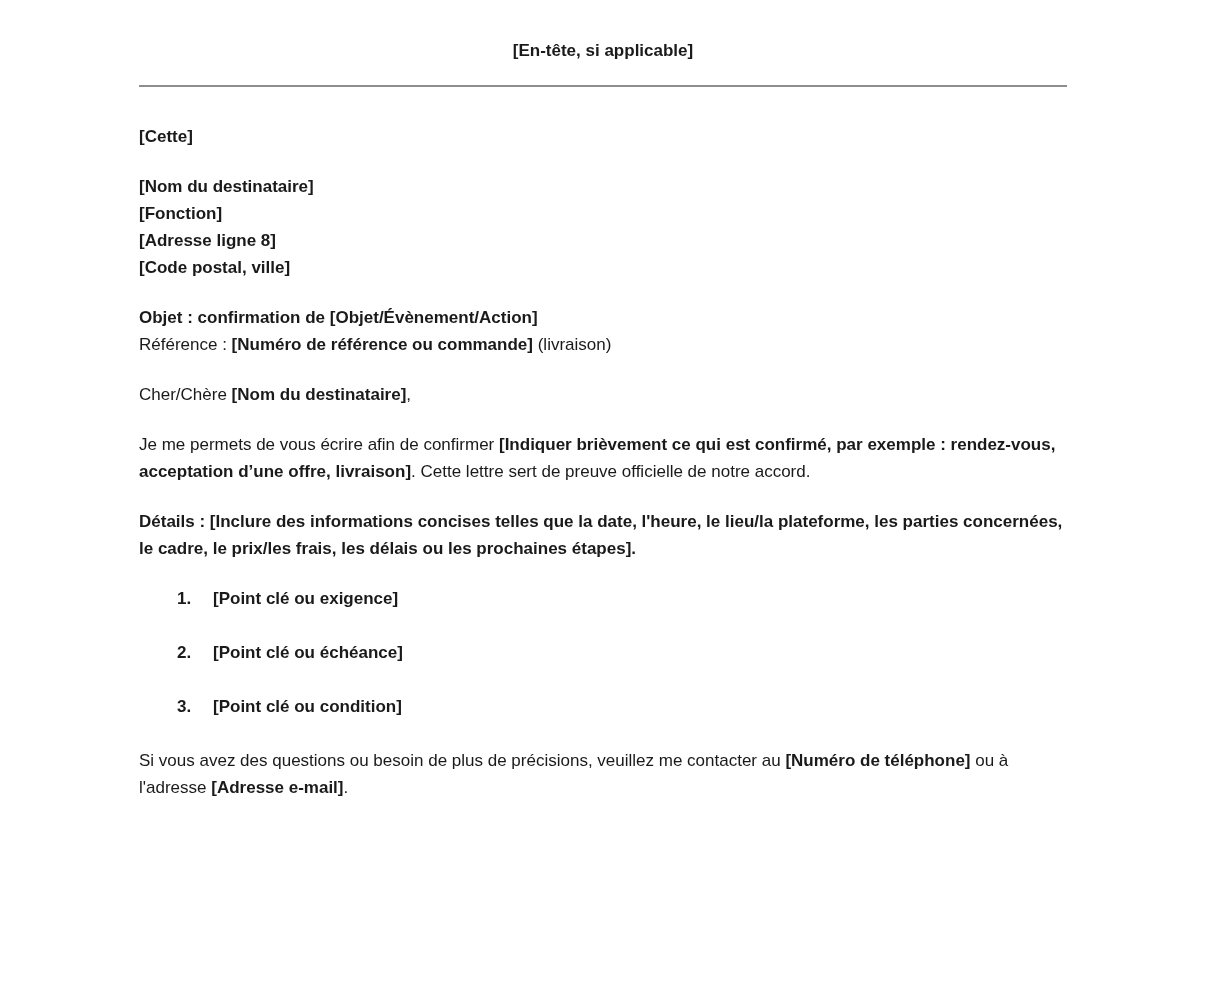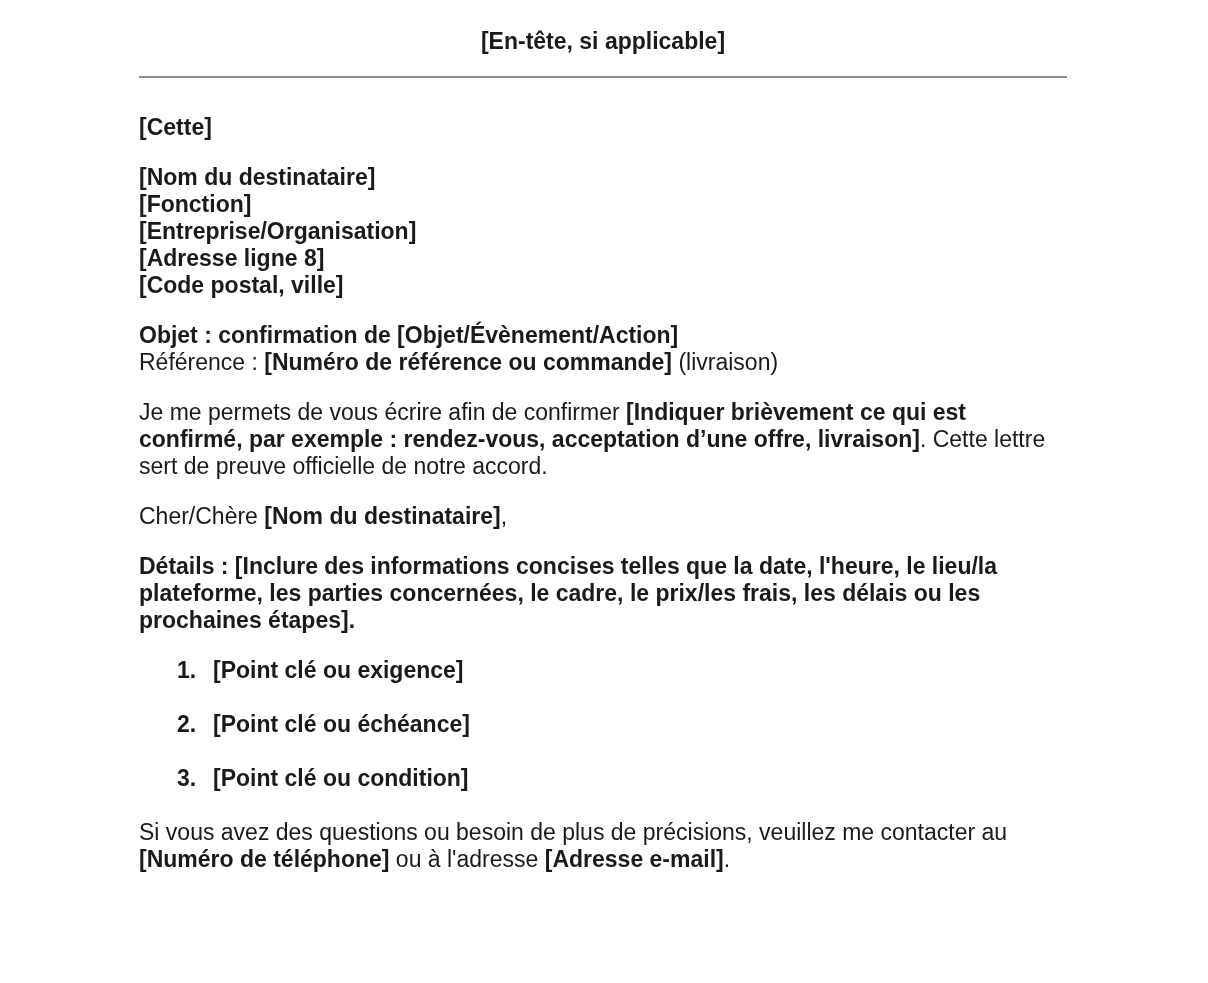--- a/index.html
+++ b/index.html
@@ -12,22 +12,22 @@
     height: 983px;
     overflow: hidden;
     font-family: "Liberation Sans", "DejaVu Sans", sans-serif;
     color: #1a1a1a;
     -webkit-font-smoothing: antialiased;
   }
   .doc {
     box-sizing: border-box;
     width: 928px;
     margin-left: 139px;
-    padding-top: 28px;
-    font-size: 23px;
+    padding-top: 37px;
+    font-size: 17px;
     line-height: 27px;
   }
   .b { font-weight: 700; }
   .letter-header {
     text-align: center;
     font-weight: 700;
     margin: 0 0 21px 0;
   }
   .rule {
     border: none;
@@ -60,33 +60,32 @@
 
   <div class="letter-header">[En-tête, si applicable]</div>
 
   <hr class="rule">
 
   <p class="b">[Cette]</p>
 
   <div class="block b">
     <span class="addr-line">[Nom du destinataire]</span>
     <span class="addr-line">[Fonction]</span>
-    <span class="addr-line">[Entreprise/Organisation]</span>
     <span class="addr-line">[Adresse ligne 8]</span>
     <span class="addr-line">[Code postal, ville]</span>
   </div>
 
   <div class="block">
     <span class="b">Objet : confirmation de [Objet/Évènement/Action]</span><br>
     <span>Référence : </span><span class="b">[Numéro de référence ou commande]</span><span> (livraison)</span>
   </div>
 
+  <p><span>Cher/Chère </span><span class="b">[Nom du destinataire]</span><span>,</span></p>
+
   <p><span>Je me permets de vous écrire afin de confirmer </span><span class="b">[Indiquer brièvement ce qui est confirmé, par exemple : rendez-vous, acceptation d’une offre, livraison]</span><span>. Cette lettre sert de preuve officielle de notre accord.</span></p>
-
-  <p><span>Cher/Chère </span><span class="b">[Nom du destinataire]</span><span>,</span></p>
 
   <p class="b">Détails : [Inclure des informations concises telles que la date, l'heure, le lieu/la plateforme, les parties concernées, le cadre, le prix/les frais, les délais ou les prochaines étapes].</p>
 
 
   <ol class="points">
     <li><span class="num">1.</span><span>[Point clé ou exigence]</span></li>
     <li><span class="num">2.</span><span>[Point clé ou échéance]</span></li>
     <li><span class="num">3.</span><span>[Point clé ou condition]</span></li>
   </ol>
 

